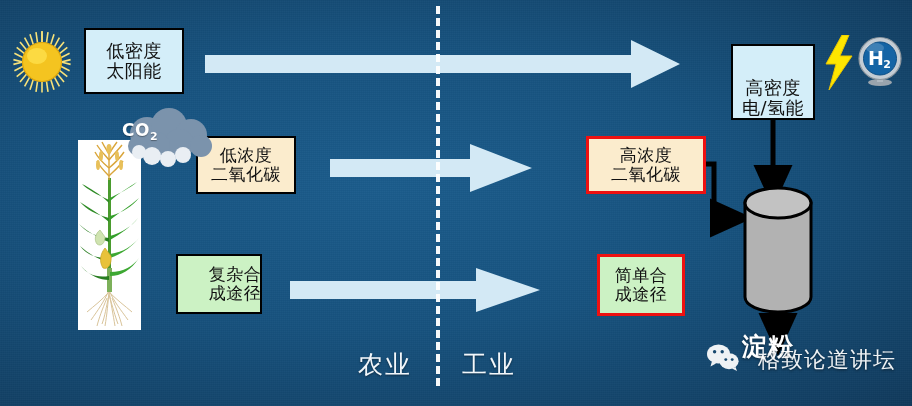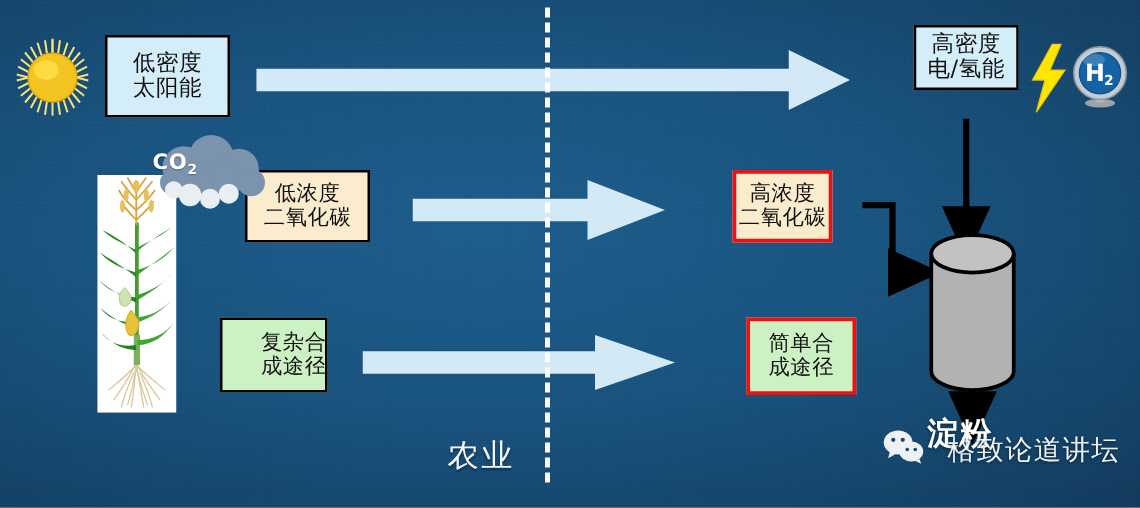--- a/index.html
+++ b/index.html
@@ -167,21 +167,21 @@
       <circle cx="34" cy="34" r="19.5" fill="none" stroke="#e0a80c" stroke-width="1.2"></circle>
       <ellipse cx="29" cy="28" rx="10" ry="8" fill="#ffe14d" opacity="0.75"></ellipse>
     </svg>
   </div>
 
   <div class="lbl box-blue" style="left:84px;top:28px;width:100px;height:66px;font-size:18px;">
     <span class="ln">低密度</span>
     <span class="ln">太阳能</span>
   </div>
 
-  <div class="lbl box-blue" style="left:731px;top:20px;width:84px;height:52px;font-size:18px;">
+  <div class="lbl box-blue" style="left:731px;top:44px;width:84px;height:76px;font-size:18px;justify-content:flex-end;">
     <span class="ln">高密度</span>
     <span class="ln">电/氢能</span>
   </div>
 
   <div id="bolt-icon">
     <svg width="34" height="55" viewBox="0 0 34 55">
       <polygon points="20,0 4,29 14,29 7,55 30,21 18,21 27,0" fill="#ffe600" stroke="#e8c400" stroke-width="1"></polygon>
     </svg>
   </div>
 
@@ -273,21 +273,21 @@
       </g>
     </svg>
     <div class="co2-text"><span>CO</span><sub>2</sub></div>
   </div>
 
   <div class="lbl box-cream-black" style="left:196px;top:136px;width:100px;height:58px;font-size:17px;">
     <span class="ln">低浓度</span>
     <span class="ln">二氧化碳</span>
   </div>
 
-  <div class="lbl box-cream-red" style="left:586px;top:136px;width:80px;height:58px;font-size:17px;">
+  <div class="lbl box-cream-red" style="left:586px;top:136px;width:120px;height:58px;font-size:17px;">
     <span class="ln">高浓度</span>
     <span class="ln">二氧化碳</span>
   </div>
 
   <div class="lbl box-green-black" style="left:176px;top:254px;width:86px;height:60px;font-size:17px;padding-left:32px;">
     <span class="ln">复杂合</span>
     <span class="ln">成途径</span>
   </div>
 
   <div class="lbl box-green-red" style="left:597px;top:254px;width:88px;height:62px;font-size:17px;">
@@ -310,20 +310,21 @@
   </svg>
 
   <div id="reactor">
     <svg width="72" height="128" viewBox="0 0 72 128">
       <path d="M3 17 L3 111 A33 15 0 0 0 69 111 L69 17 Z" fill="#b2b2b2" stroke="#000000" stroke-width="3"></path>
       <ellipse cx="36" cy="17" rx="33" ry="15" fill="#c2c2c2" stroke="#000000" stroke-width="3"></ellipse>
     </svg>
   </div>
 
   <div class="axis-label" style="left:358px;top:348px;">农业</div>
+  <div class="axis-label" style="left:462px;top:348px;">工业</div>
 
   <div id="product-label">淀粉</div>
 
   <div id="watermark">
     <span>
       <svg width="34" height="28" viewBox="0 0 34 28">
         <ellipse cx="12.5" cy="10" rx="11.5" ry="9.6" fill="#ffffff"></ellipse>
         <polygon points="6,17 4.5,22.5 10,19.5" fill="#ffffff"></polygon>
         <circle cx="8.6" cy="7.8" r="1.7" fill="#18496f"></circle>
         <circle cx="16.2" cy="7.8" r="1.7" fill="#18496f"></circle>

